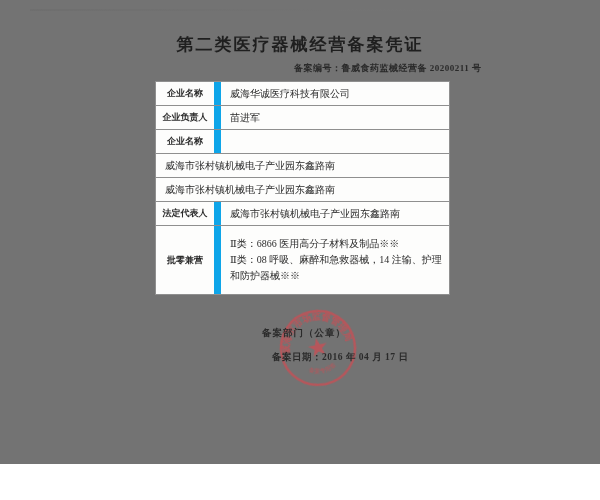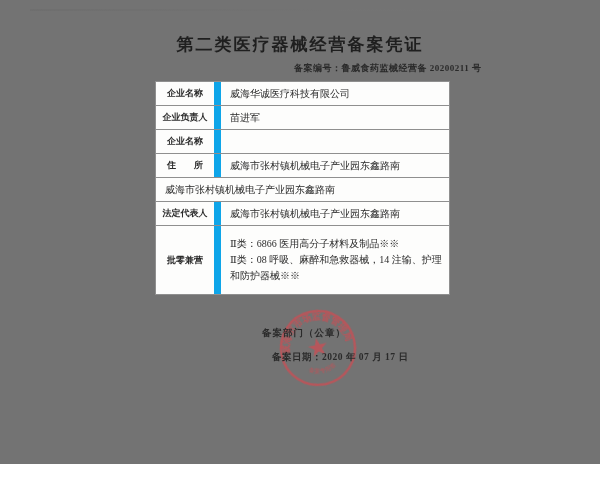--- a/index.html
+++ b/index.html
@@ -49,39 +49,38 @@
       <div class="cell-value">威海华诚医疗科技有限公司</div>
     </div>
     <div class="row">
       <div class="cell-label">企业负责人</div>
       <div class="cell-value">苗进军</div>
     </div>
     <div class="row">
       <div class="cell-label">企业名称</div>
     </div>
     <div class="row">
-      <div class="cell-label">住　　所</div>
       <div class="cell-value">威海市张村镇机械电子产业园东鑫路南</div>
     </div>
     <div class="row">
       <div class="cell-value">威海市张村镇机械电子产业园东鑫路南</div>
     </div>
     <div class="row">
       <div class="cell-label">法定代表人</div>
       <div class="cell-value">威海市张村镇机械电子产业园东鑫路南</div>
     </div>
     <div class="row tall">
       <div class="cell-label">批零兼营</div>
       <div class="cell-value">Ⅱ类：6866 医用高分子材料及制品※※
 Ⅱ类：08 呼吸、麻醉和急救器械，14 注输、护理和防护器械※※</div>
     </div>
   </div>
 
   <div class="footer-dept">备案部门（公章）</div>
-  <div class="footer-date">备案日期：2020 年 07 月 17 日</div>
+  <div class="footer-date">备案日期：2016 年 04 月 17 日</div>
 
   <svg class="seal" viewBox="0 0 80 80" width="80" height="80">
     <circle cx="40" cy="40" r="37" fill="none" stroke-width="2.4" stroke="#c94f55"></circle>
     <path id="sealArcTop" d="M 12,48 A 29,29 0 1 1 68,48" fill="none"></path>
     <path id="sealArcBottom" d="M 18,53 A 26,26 0 0 0 62,53" fill="none"></path>
     <text font-size="9" font-weight="bold" fill="#c94f55">
       <textPath href="#sealArcTop" startOffset="50%" text-anchor="middle">威海市市场监督管理局</textPath>
     </text>
     <polygon points="40,30 42.4,36.8 49.5,36.8 43.8,41 45.9,47.8 40,43.6 34.1,47.8 36.2,41 30.5,36.8 37.6,36.8" fill="#c94f55"></polygon>
     <text font-size="6" fill="#c94f55">

